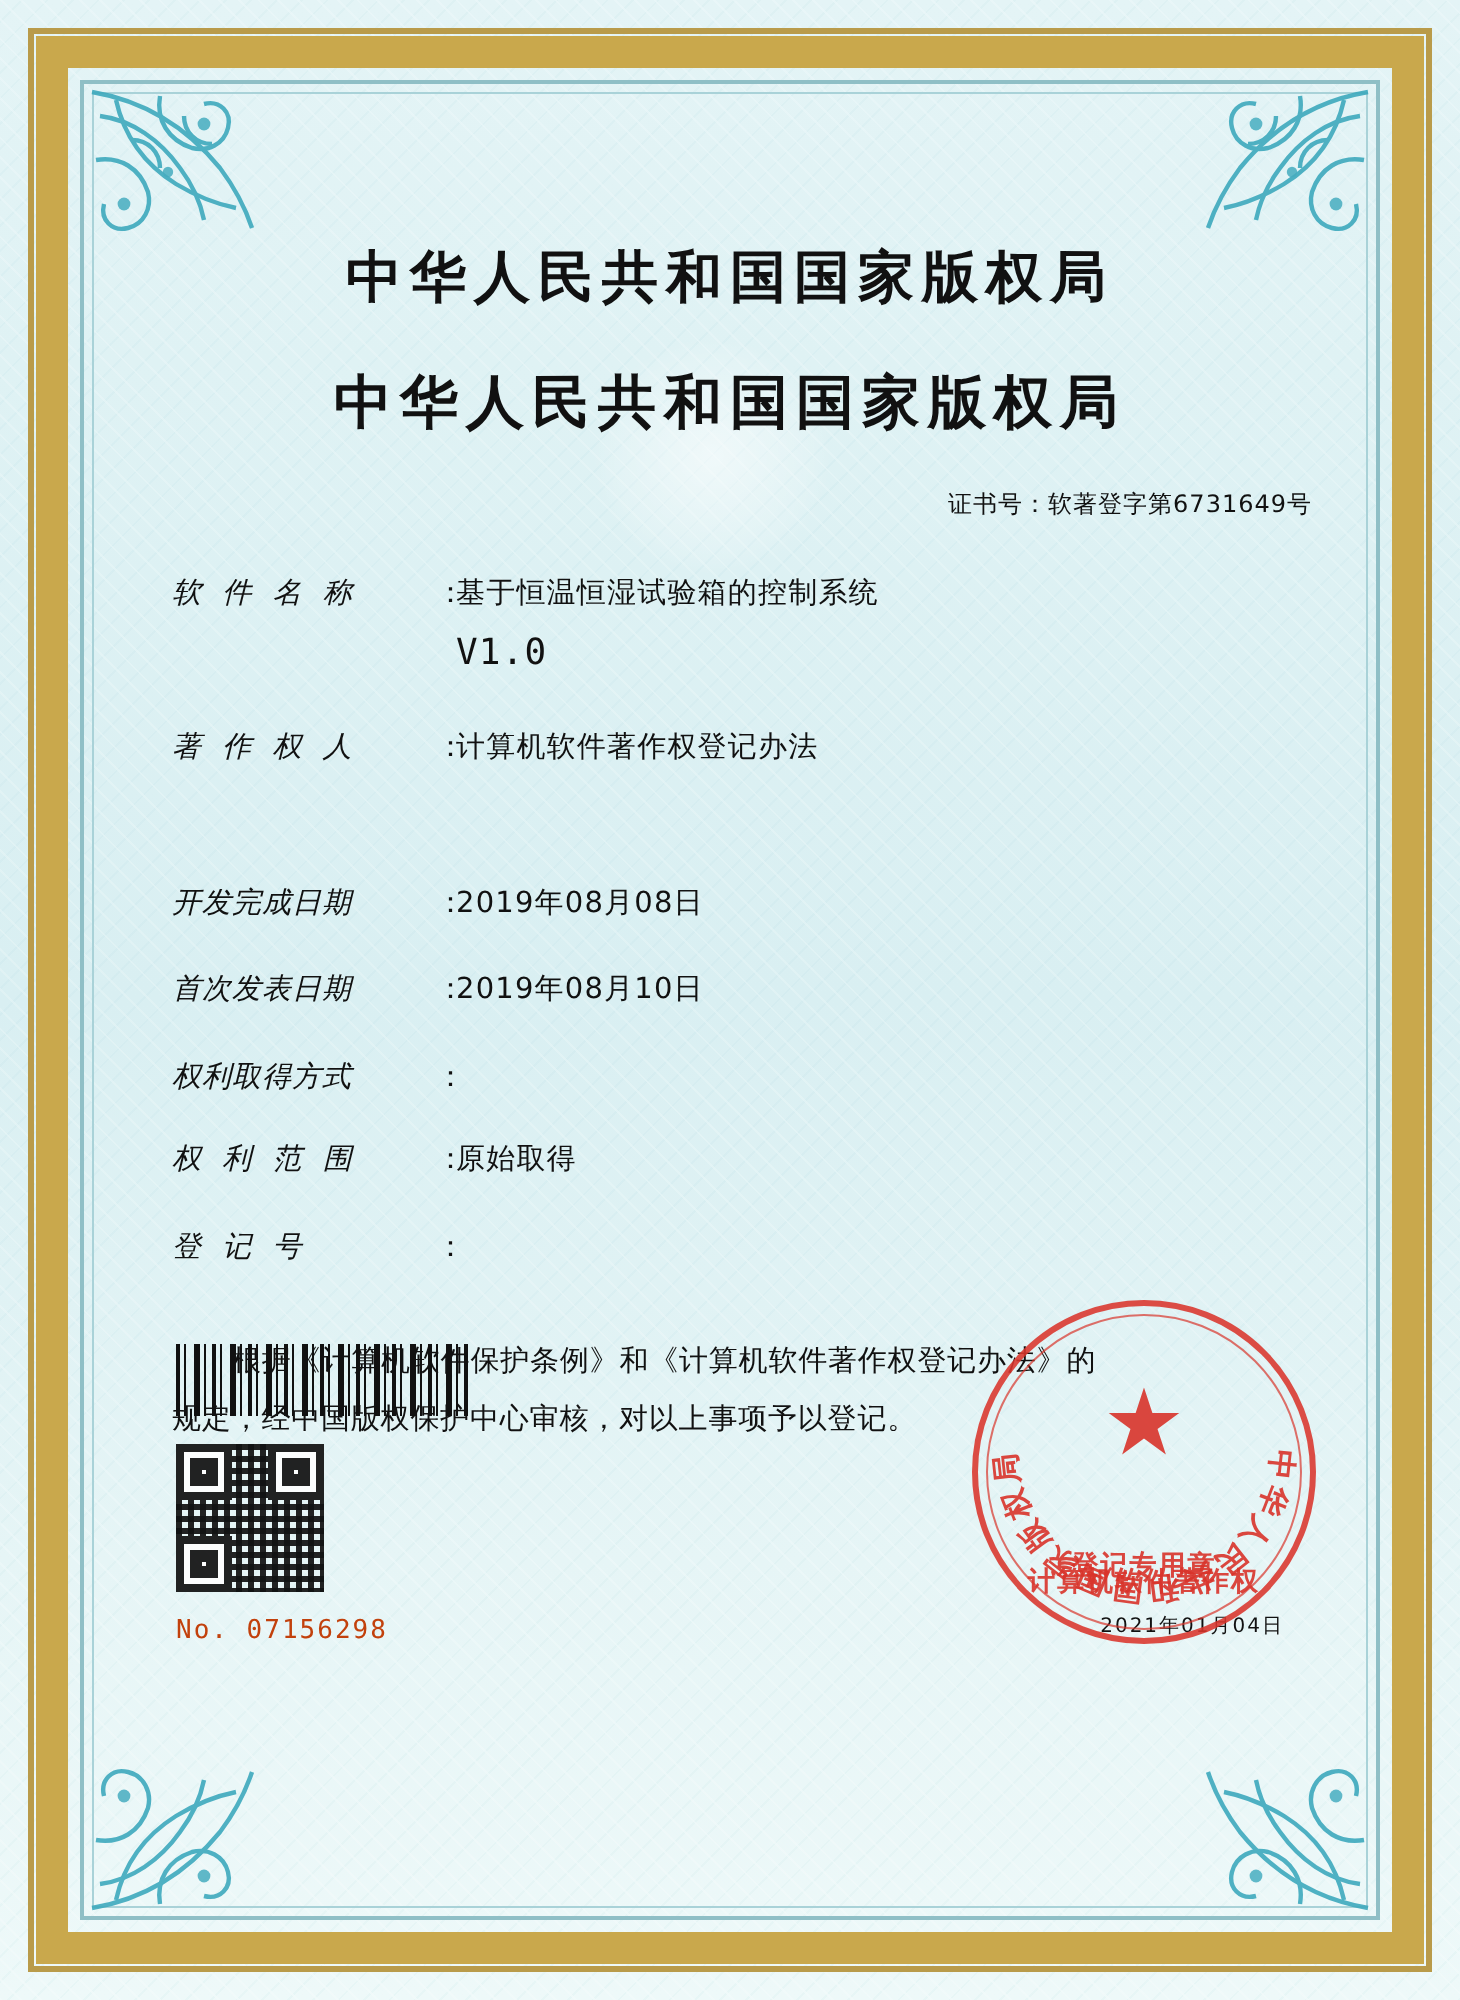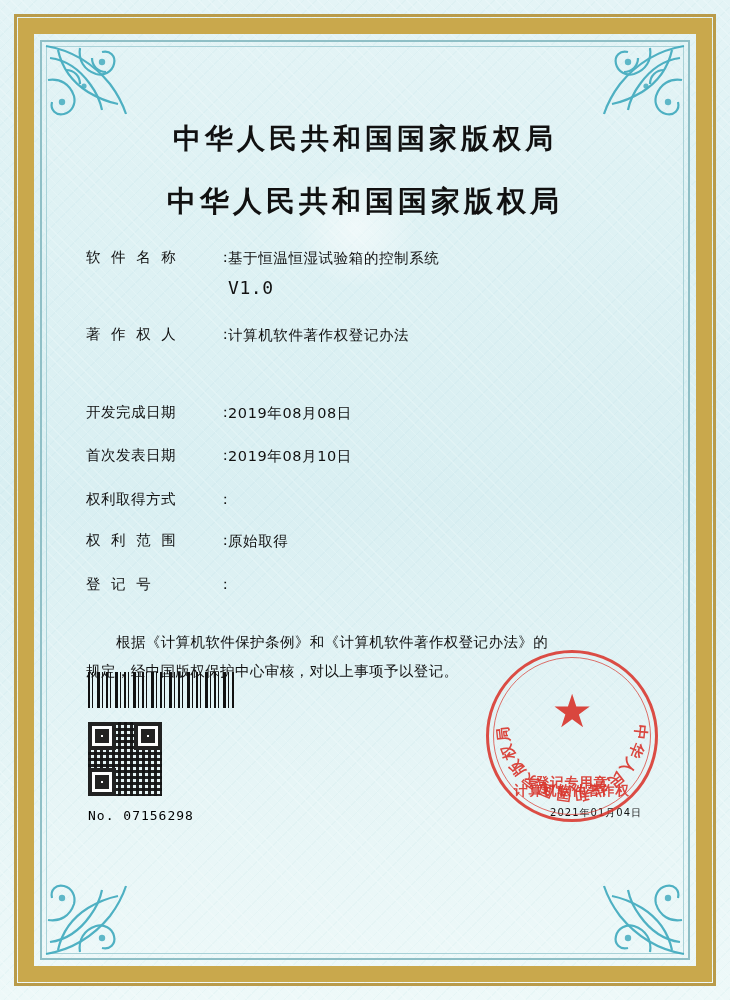--- a/index.html
+++ b/index.html
@@ -179,20 +179,21 @@
     margin-bottom: 22px;
     font-size: 14.5px;
     color: #111;
     font-family: "DejaVu Sans", "Liberation Sans", sans-serif;
   }
   .field-label {
     width: 132px;
     flex: 0 0 132px;
     letter-spacing: 3px;
     white-space: nowrap;
+    font-style: italic;
   }
   .field-label.tight { letter-spacing: 0.5px; }
   .field-colon {
     width: 10px;
     flex: 0 0 10px;
   }
   .field-value {
     flex: 1;
     letter-spacing: 0.6px;
     line-height: 1.5;
@@ -254,21 +255,21 @@
   .qr .f1 { left: 0; top: 0; }
   .qr .f2 { right: 0; top: 0; }
   .qr .f3 { left: 0; bottom: 0; }
 
   .serial {
     position: absolute;
     left: 88px;
     top: 808px;
     font-family: "DejaVu Sans Mono", "Liberation Mono", monospace;
     font-size: 13px;
-    color: #000000;
+    color: #c2410c;
     letter-spacing: 1px;
   }
 
   .issue-date {
     position: absolute;
     right: 88px;
     top: 806px;
     font-size: 10px;
     color: #111;
     letter-spacing: 1px;
@@ -431,20 +432,23 @@
     </svg>
   </div>
 
   <div class="watermark"></div>
 
   <div class="content">
 
     <div class="org-title">中华人民共和国国家版权局</div>
     <div class="cert-title">中华人民共和国国家版权局</div>
 
+    <div class="cert-no">
+      <span>证书号：</span><span>软著登字第6731649号</span>
+    </div>
 
     <div class="fields">
 
       <div class="field-row">
         <div class="field-label">软 件 名 称</div>
         <div class="field-colon">：</div>
         <div class="field-value">
           <span>基于恒温恒湿试验箱的控制系统</span>
           <span class="sub">V1.0</span>
         </div>

